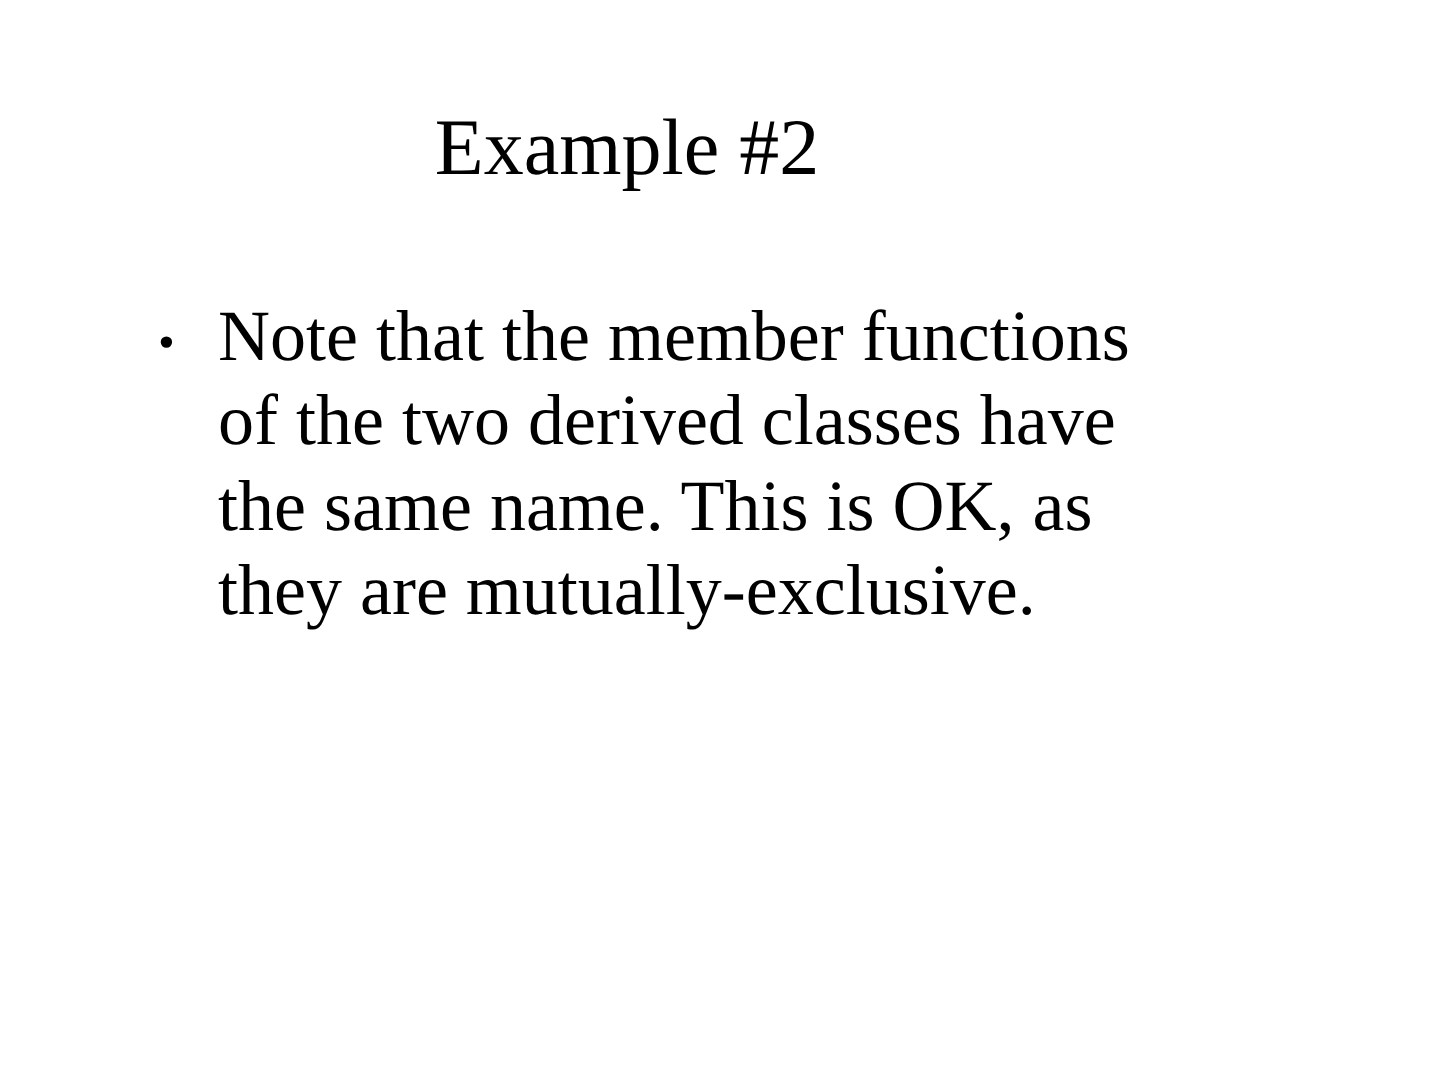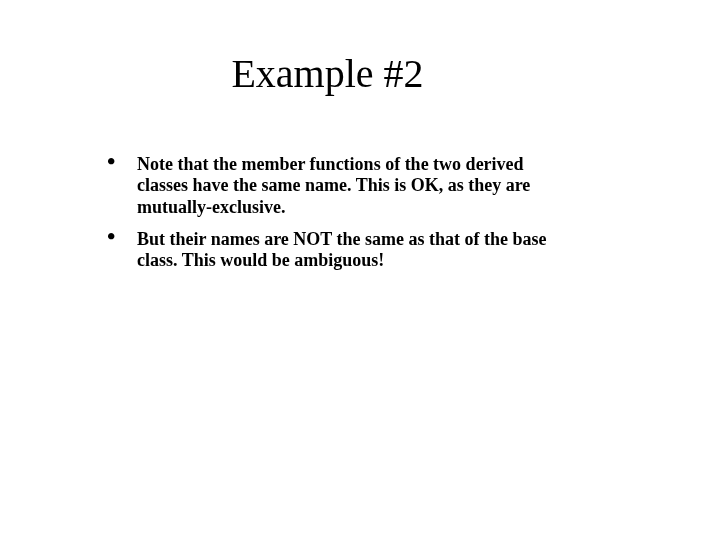--- a/index.html
+++ b/index.html
@@ -8,55 +8,53 @@
     width: 720px;
     height: 540px;
     background: #ffffff;
     font-family: "Times New Roman", Times, serif;
     color: #000000;
   }
   .slide {
     width: 628px;
     height: 540px;
     box-sizing: border-box;
-    padding: 40px 50px 40px 77px;
+    padding: 40px 50px 40px 49px;
   }
   .title {
     font-size: 40px;
     text-align: center;
     margin: 10px 0 50px 0;
     font-weight: normal;
   }
   ul.body {
     margin: 0;
     padding: 0 10px 0 30px;
     list-style: none;
   }
   ul.body > li {
-    font-size: 18px;
+    font-size: 36px;
     line-height: 1.18;
     margin: 0 0 4px 0;
     padding-left: 30px;
     text-indent: -30px;
-    font-weight: bold;
   }
   ul.body > li::before {
     content: "•";
     display: inline-block;
     width: 30px;
     text-indent: 0;
     font-size: 24px;
     vertical-align: 1px;
   }
   .code {
     font-family: "Courier New", Courier, monospace;
   }
 </style>
 </head>
 <body>
 
 <div class="slide">
   <h1 class="title">Example #2</h1>
   <ul class="body">
     <li><span>Note that the member functions of the two derived classes have the same name.  This is OK, as they are mutually-exclusive.</span></li>
-    <li><span>But their names are NOT the same as that of the base class.  This would be ambiguous!</span></li>
   </ul>
 </div>
 
 </body></html>

